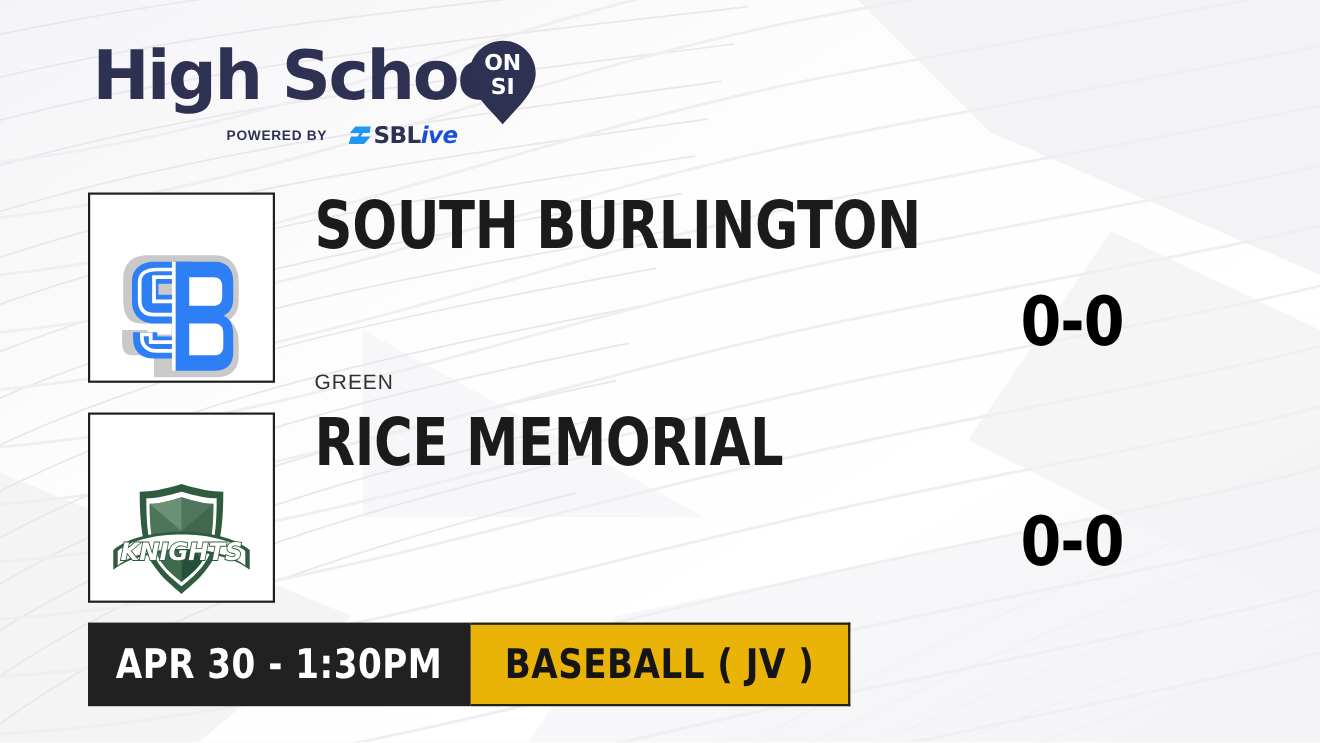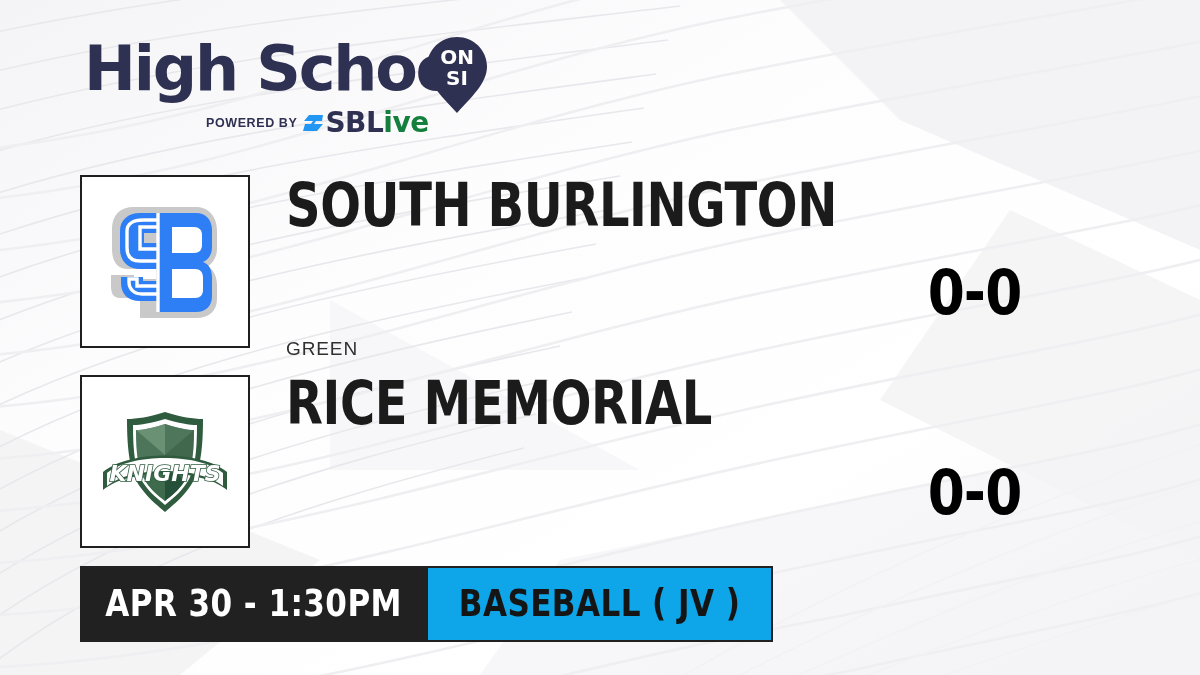--- a/index.html
+++ b/index.html
@@ -52,50 +52,50 @@
     top:2px;
     width:66px;
     height:78px;
   }
   #brand-powered {
     position:absolute;
     left:122px;
     top:78px;
     display:flex;
     align-items:center;
-    gap:6px;
+    gap:20px;
     white-space:nowrap;
   }
   #powered-label {
     font-family:"Liberation Sans", sans-serif;
     font-weight:bold;
     font-size:12.5px;
     letter-spacing:0.6px;
     color:#2f3152;
   }
   #sblive-mark { display:flex; align-items:center; }
   .sbl-text {
     font-family:"DejaVu Sans", sans-serif;
     font-weight:bold;
-    font-size:28px;
+    font-size:21px;
     letter-spacing:-0.5px;
     line-height:22px;
   }
   .sbl-dark { color:#2f3152; }
-  .sbl-blue { color:#15803d; }
+  .sbl-blue { color:#1d4ed8; font-style:italic; }
 
   
   .logo-box {
     position:absolute;
     width:170px;
     height:173px;
     background:#ffffff;
     border:2px solid #1f1f1f;
     display:flex;
-    align-items:center;
+    align-items:flex-end;
     justify-content:center;
   }
   #logo-box-away { left:80px; top:175px; }
   #logo-box-home { left:80px; top:375px; }
 
   .team-name {
     position:absolute;
     font-family:"DejaVu Sans", sans-serif;
     font-weight:bold;
     font-size:60px;
@@ -146,21 +146,21 @@
   }
   #info-datetime {
     background:#212121;
     color:#ffffff;
     width:348px;
     display:flex;
     align-items:center;
     justify-content:center;
   }
   #info-sport {
-    background:#0ea5e9;
+    background:#eab308;
     color:#151515;
     width:345px;
     border:2px solid #212121;
     border-left:none;
     display:flex;
     align-items:center;
     justify-content:center;
   }
   .info-text {
     font-family:"DejaVu Sans", sans-serif;

